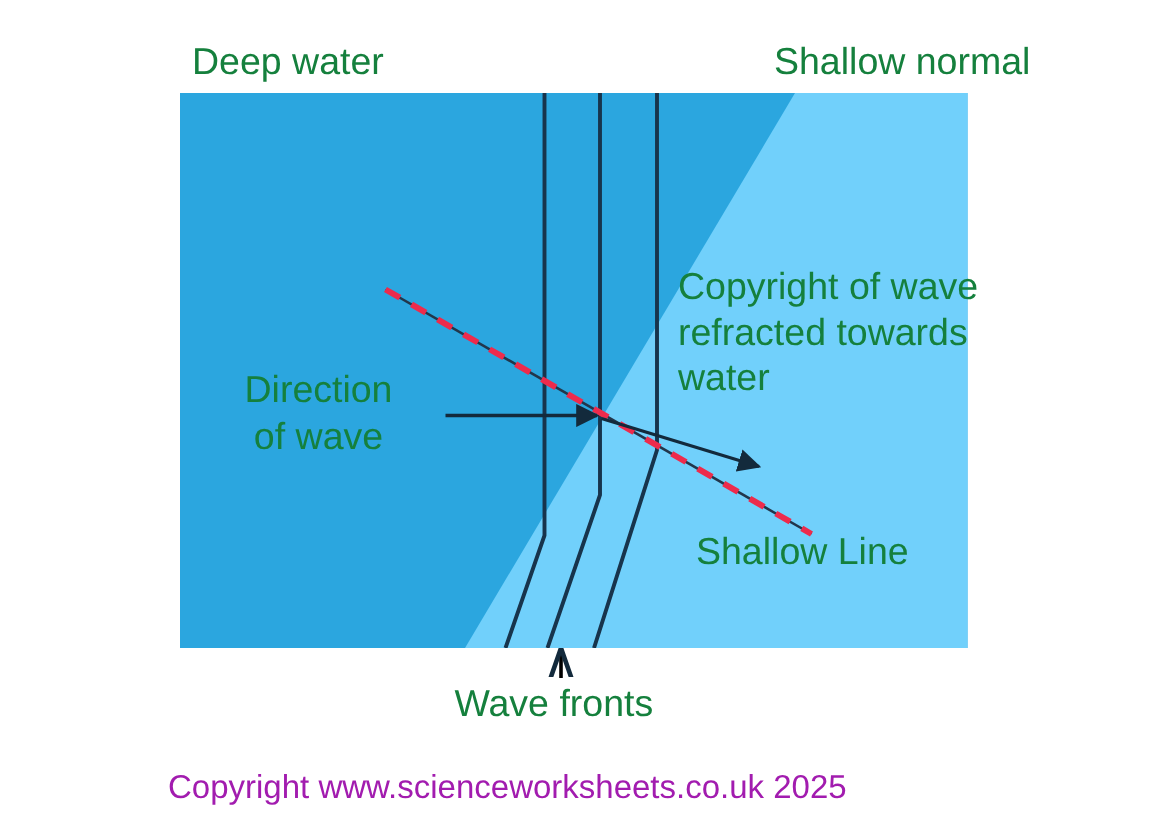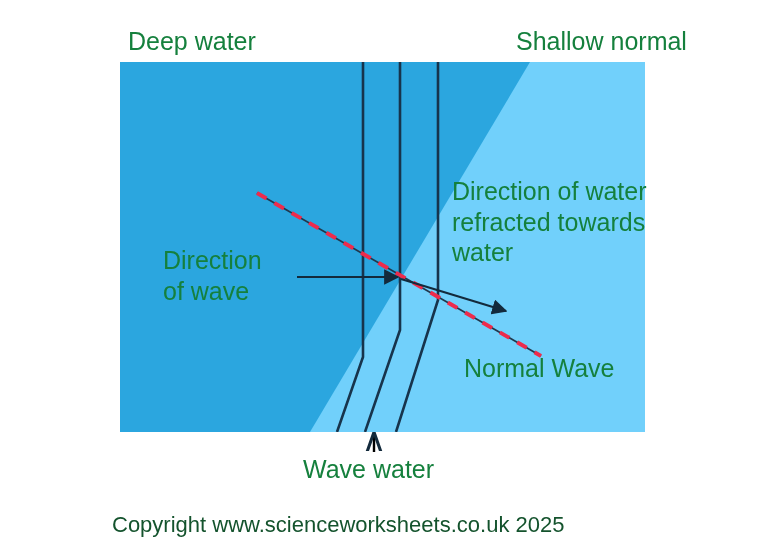--- a/index.html
+++ b/index.html
@@ -45,20 +45,21 @@
   #label-shallow-water {
     left: 516px;
     top: 27px;
     font-size: 25px;
   }
   #label-direction-left {
     left: 163px;
     top: 245px;
     font-size: 25px;
     line-height: 1.22;
+    text-align: center;
   }
   #label-direction-right {
     left: 452px;
     top: 176px;
     font-size: 25px;
     line-height: 1.22;
   }
   #label-direction-right .plain {
     text-decoration: none;
   }
@@ -72,21 +73,21 @@
   }
   #label-wave-fronts {
     left: 303px;
     top: 455px;
     font-size: 25px;
   }
   #label-copyright {
     left: 112px;
     top: 512px;
     font-size: 22px;
-    color: #14532d;
+    color: #a21caf;
   }
 </style>
 </head>
 <body>
 
 <div id="stage">
 
   <svg class="figure-svg" viewBox="0 0 768 544">
     <defs>
       <clipPath id="frameClip">
@@ -122,21 +123,21 @@
 
     <line x1="374" y1="452" x2="374" y2="434" stroke="#000000" stroke-width="2.4" marker-end="url(#arrowHeadThin)"></line>
   </svg>
 
   <div class="lbl" id="label-deep-water">Deep water</div>
 
   <div class="lbl" id="label-shallow-water">Shallow normal</div>
 
   <div class="lbl" id="label-direction-left"><span>Direction</span><br><span>of wave</span></div>
 
-  <div class="lbl" id="label-direction-right"><span class="plain">Direction of water</span><br><span class="uline">refracted towards</span><br><span class="uline">water</span></div>
+  <div class="lbl" id="label-direction-right"><span class="plain">Copyright of wave</span><br><span class="uline">refracted towards</span><br><span class="uline">water</span></div>
 
-  <div class="lbl" id="label-normal-line">Normal Wave</div>
+  <div class="lbl" id="label-normal-line">Shallow Line</div>
 
-  <div class="lbl" id="label-wave-fronts">Wave water</div>
+  <div class="lbl" id="label-wave-fronts">Wave fronts</div>
 
   <div class="lbl" id="label-copyright">Copyright www.scienceworksheets.co.uk 2025</div>
 
 </div>
 
 </body></html>

